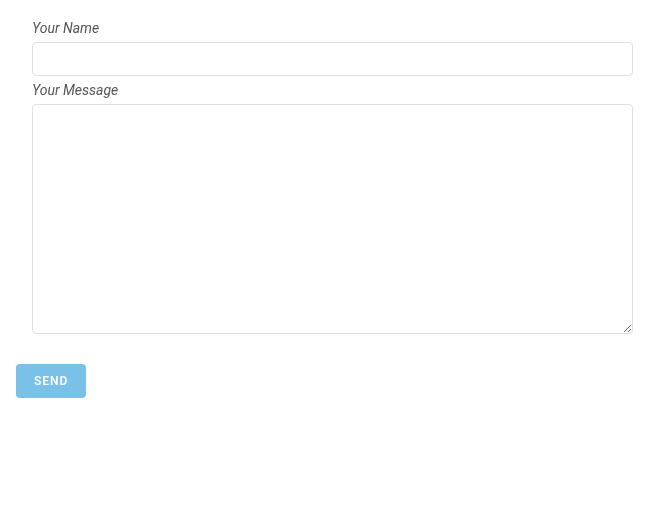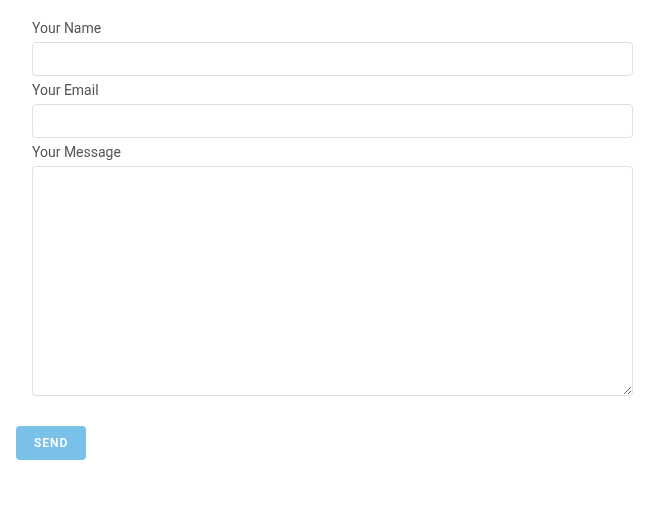--- a/index.html
+++ b/index.html
@@ -20,20 +20,21 @@
     .form-group {
       margin-bottom: 0;
     }
     .form-label {
       display: block;
       font-size: 14px;
       color: #555555;
       margin-bottom: 6px;
       margin-left: 16px;
       font-weight: 400;
+      font-style: italic;
     }
     .form-input {
       width: calc(100% - 16px);
       margin-left: 16px;
       padding: 8px 10px;
       font-size: 14px;
       border: 1px solid #e0e0e0;
       border-radius: 4px;
       background: #ffffff;
       color: #333;
@@ -73,24 +74,20 @@
 </head>
 <body>
 
 <div class="form-container">
 
   <div class="form-group">
     <label class="form-label">Your Name</label>
     <input type="text" class="form-input" value="" style="">
   </div>
 
-  <div class="form-group">
-    <label class="form-label">Your Email</label>
-    <input type="email" class="form-input" value="" style="">
-  </div>
 
 
   <div class="form-group">
     <label class="form-label">Your Message</label>
     <textarea class="form-textarea" style=""></textarea>
   </div>
 
   <button class="send-button">SEND</button>
 
 </div>

